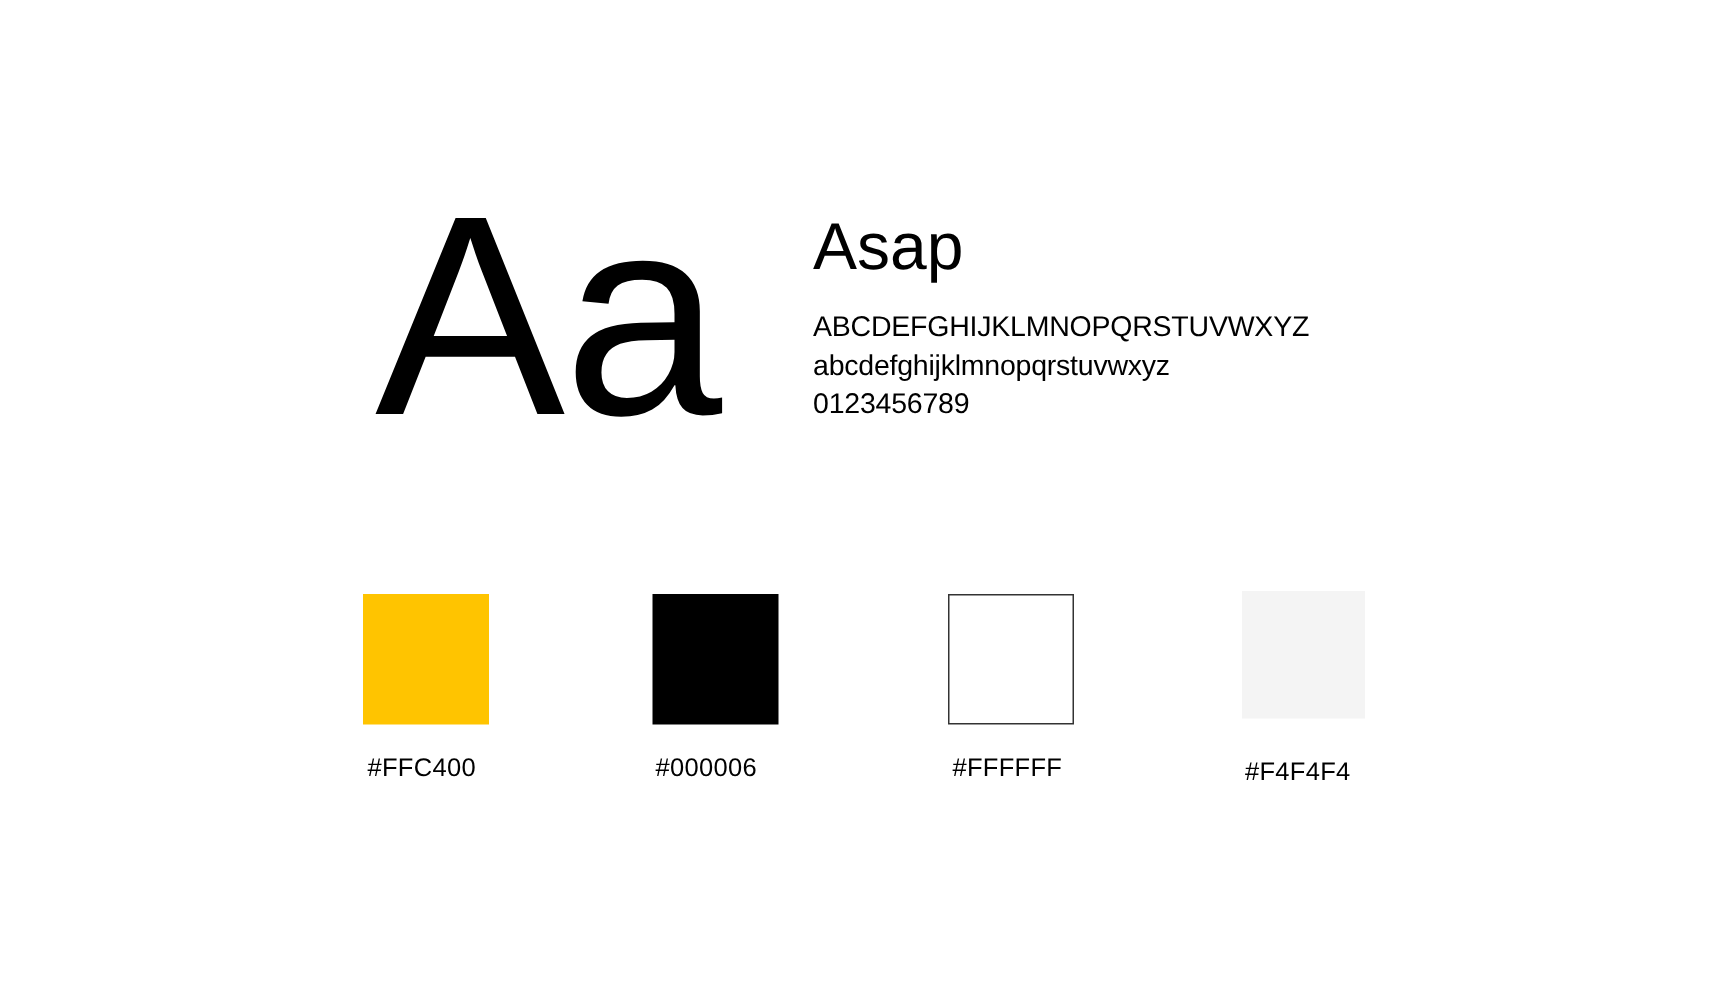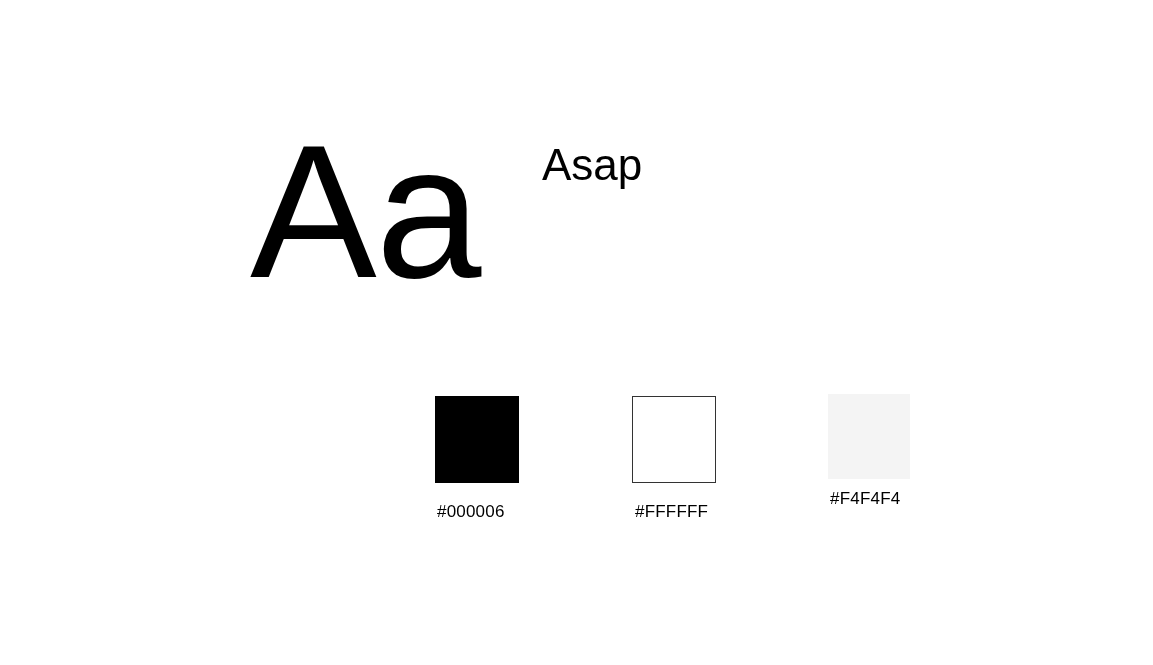--- a/index.html
+++ b/index.html
@@ -102,39 +102,48 @@
   .sw-1 .swatch-label { margin-top: 19px; margin-left: 3px; }
 
   .sw-2 { left: 435px; top: 36px; }
   .sw-2 .swatch-label { margin-top: 19px; margin-left: 2px; }
 
   .sw-3 { left: 632px; top: 36px; }
   .sw-3 .swatch-label { margin-top: 19px; margin-left: 3px; }
 
   .sw-4 { left: 828px; top: 34px; }
   .sw-4 .swatch { width: 82px; height: 85px; }
-  .sw-4 .swatch-label { margin-top: 10px; margin-left: 2px; }
+  .sw-4 .swatch-label { margin-top: 26px; margin-left: 2px; }
 </style>
 </head>
 <body style="background: rgb(255, 255, 255);">
 
 <div class="canvas">
 
   <section class="type-section">
 
     <div class="specimen-glyphs">Aa</div>
 
     <div class="type-details">
       <div class="font-name">Asap</div>
 
+      <div class="charset">
+        <div class="charset-row">ABCDEFGHIJKLMNOPQRSTUVWXYZ</div>
+        <div class="charset-row">abcdefghijklmnopqrstuvwxyz</div>
+        <div class="charset-row">0123456789</div>
+      </div>
     </div>
   </section>
 
   <section class="palette-section">
 
+    <div class="swatch-group sw-1">
+      <div class="swatch" style="background: rgb(255, 196, 0);"></div>
+      <div class="swatch-label">#FFC400</div>
+    </div>
 
     <div class="swatch-group sw-2">
       <div class="swatch" style="background: rgb(0, 0, 0);"></div>
       <div class="swatch-label">#000006</div>
     </div>
 
     <div class="swatch-group sw-3">
       <div class="swatch" style="background: rgb(255, 255, 255); border: 1px solid rgb(51, 51, 51);"></div>
       <div class="swatch-label">#FFFFFF</div>
     </div>

